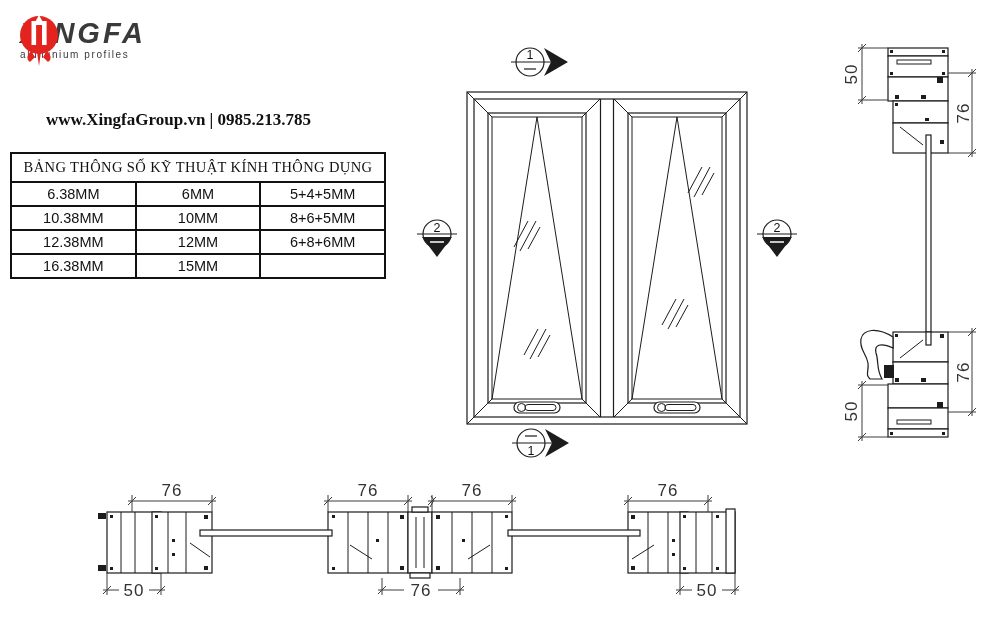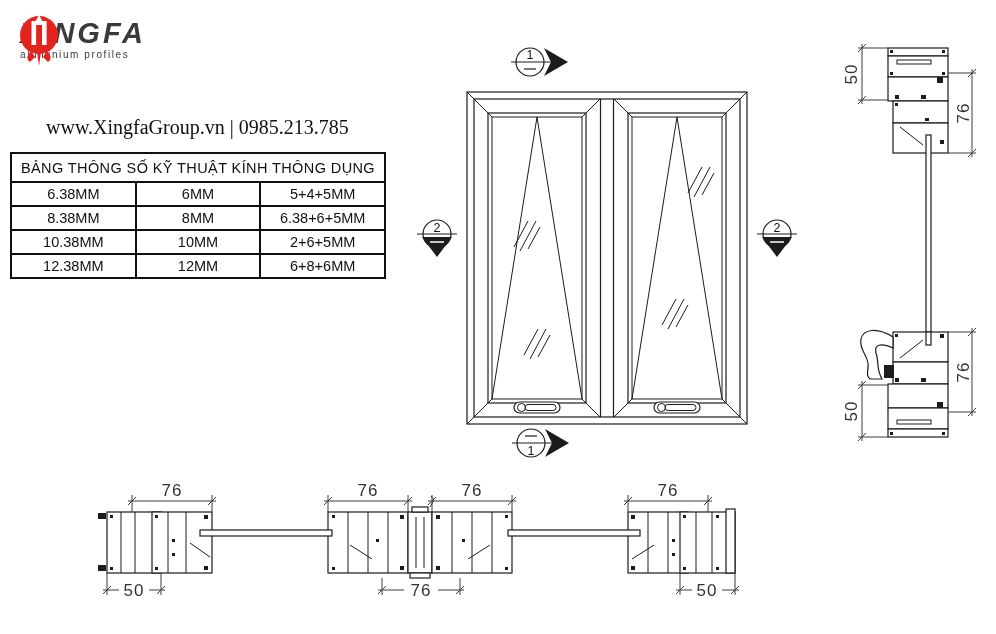--- a/index.html
+++ b/index.html
@@ -8,29 +8,29 @@
 
   
   #logo{position:absolute;left:12px;top:4px;width:190px;height:70px;display:flex;align-items:center;}
   #logo .words{margin-left:8px;}
   .brand-name{font-family:"Liberation Sans",sans-serif;font-weight:bold;font-style:italic;
               font-size:29px;letter-spacing:3px;color:#3a3a3a;line-height:30px;}
   .brand-tag{font-family:"Liberation Sans",sans-serif;font-size:10px;letter-spacing:1.6px;
              color:#3a3a3a;margin-top:1px;}
 
   
-  #contact{position:absolute;left:46px;top:116px;font-family:"Liberation Serif",serif;
-           font-weight:normal;font-size:20px;color:#101010;}
+  #contact{position:absolute;left:46px;top:110px;font-family:"Liberation Serif",serif;
+           font-weight:bold;font-size:17px;color:#101010;}
 
   
   #glass-table{position:absolute;left:10px;top:152px;width:376px;border-collapse:collapse;
                font-size:14.5px;color:#111;table-layout:fixed;}
   #glass-table td,#glass-table th{border:2px solid #111;text-align:center;padding:1px 2px;
                font-weight:normal;overflow:hidden;white-space:nowrap;}
-  #glass-table .title-cell{height:25px;font-size:14.5px;letter-spacing:.4px;}
+  #glass-table .title-cell{height:25px;font-size:14.5px;letter-spacing:.4px;font-family:Liberation Serif, serif;}
   #glass-table .hdr{height:19px;}
   #glass-table .dr{height:20px;margin-top:37px;}
   .c1{width:110px}.c2{width:122px}.c3{width:138px}
 
   
   .ln{stroke:#1c1c1c;stroke-width:1.2;fill:none;}
   .thin{stroke:#1c1c1c;stroke-width:1;fill:none;}
   .fillw{fill:#fff;stroke:#1c1c1c;stroke-width:1.2;}
   .blk{fill:#1c1c1c;stroke:none;}
   .dim{stroke:#3c3c3c;stroke-width:1;fill:none;}
@@ -68,33 +68,33 @@
     <tbody>
         <tr>
           <td class="title-cell" colspan="3">BẢNG THÔNG SỐ KỸ THUẬT KÍNH  THÔNG DỤNG</td>
         </tr>
     <tr>
       <td class="dr">6.38MM</td>
       <td class="dr">6MM</td>
       <td class="dr">5+4+5MM</td>
     </tr>
     <tr>
-      <td class="dr">8.38MM</td>
-      <td class="dr">8MM</td>
-      <td class="dr">6.38+6+5MM</td>
-    </tr>
-    <tr>
       <td class="dr">10.38MM</td>
       <td class="dr">10MM</td>
-      <td class="dr">2+6+5MM</td>
+      <td class="dr">8+6+5MM</td>
     </tr>
     <tr>
       <td class="dr">12.38MM</td>
       <td class="dr">12MM</td>
       <td class="dr">6+8+6MM</td>
+    </tr>
+    <tr>
+      <td class="dr">16.38MM</td>
+      <td class="dr">15MM</td>
+      <td class="dr"></td>
     </tr>
   </tbody>
     </table>
 
   <svg id="elev" width="392" height="445" viewBox="0 0 392 445">
 
     <g>
       <rect class="ln" x="57" y="67" width="280" height="332"></rect>
       <rect class="ln" x="64" y="74" width="266" height="318"></rect>
       <line class="thin" x1="57" y1="67" x2="64" y2="74"></line>

